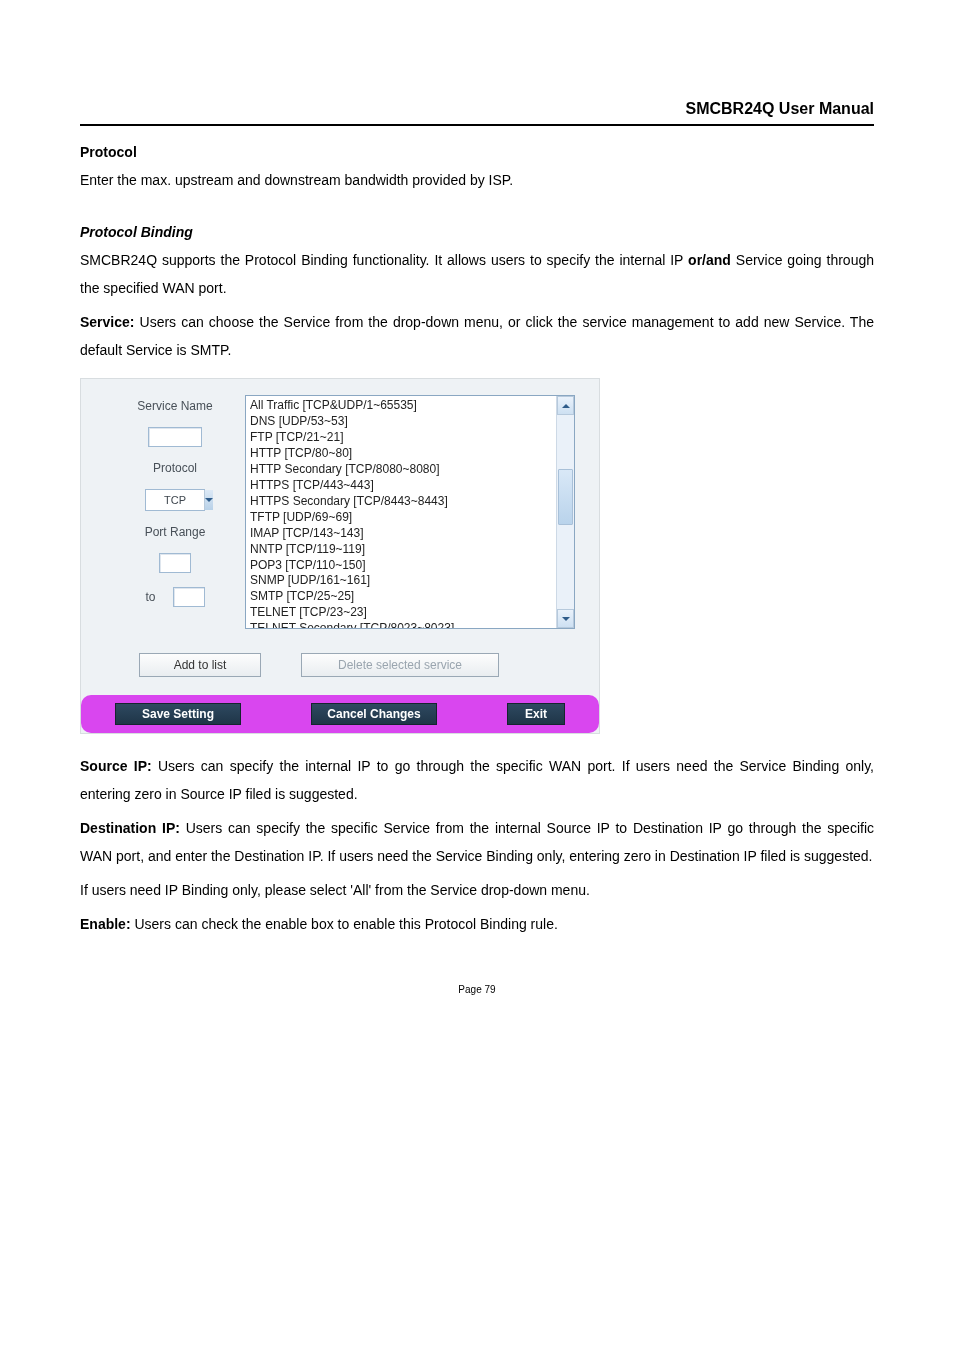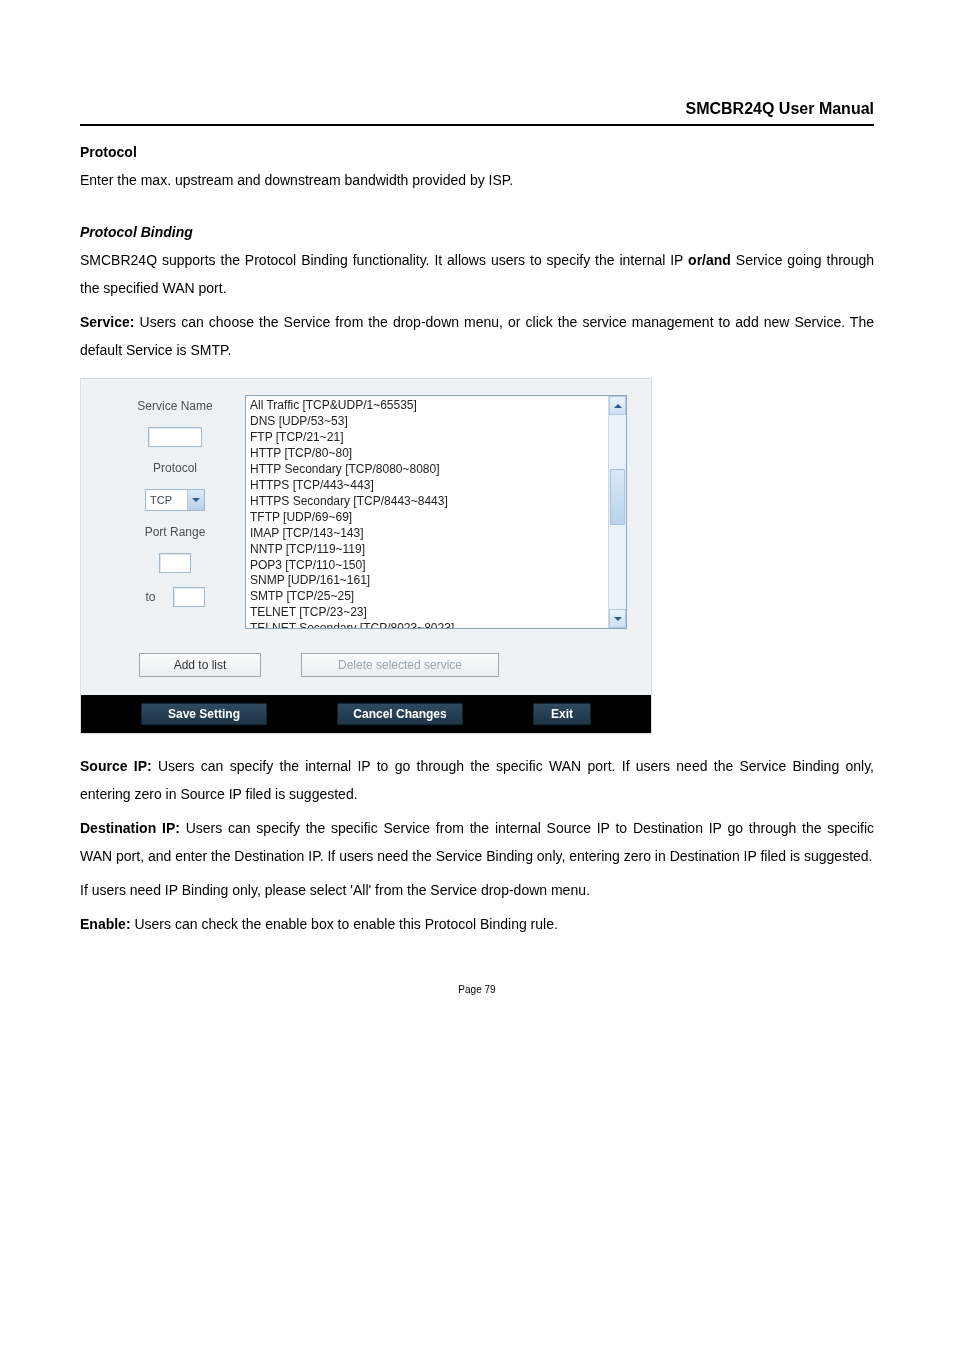--- a/index.html
+++ b/index.html
@@ -41,21 +41,21 @@
   p.body {
     font-size: 14px;
     line-height: 2;
     margin: 6px 0 0 0;
     text-align: justify;
   }
   .bold { font-weight: bold; }
 
   
   .screenshot {
-    width: 572px;
+    width: 520px;
     background: #eef2f5;
     border: 1px solid #d8dde0;
     margin: 14px 0 18px 0;
     padding: 16px 24px 14px 24px;
     box-sizing: border-box;
     font-family: Tahoma, Arial, sans-serif;
     font-size: 12px;
     color: #3e464e;
   }
   .ss-row {
@@ -81,21 +81,21 @@
   .select-mock {
     display: flex;
     align-items: center;
     background: #fff;
     border: 1px solid #a0bad3;
     height: 20px;
     width: 58px;
   }
   .select-mock .sel-text {
     flex: 1;
-    padding: 0 4px;
+    padding: 0 18px;
     font-size: 11px;
   }
   .select-mock .sel-arrow {
     width: 16px;
     height: 100%;
     border-left: 1px solid #b8cadb;
     background: linear-gradient(#dce9f6, #b8d1e8);
     display: flex;
     align-items: center;
     justify-content: center;
@@ -174,26 +174,27 @@
   .row-btns {
     display: flex;
     gap: 40px;
     justify-content: flex-start;
     margin: 24px 0 18px 34px;
   }
   .row-btns .btn:first-child { width: 100px; }
   .row-btns .btn:last-child  { width: 176px; }
 
   .bottom-bar {
-    background: #000000;
+    background: #d946ef;
     padding: 8px 0;
     display: flex;
     gap: 70px;
     justify-content: center;
     margin: 0 -24px -14px -24px;
+    border-radius: 10px;
   }
   .bar-btn {
     height: 20px;
     padding: 0 8px;
     display: inline-flex;
     align-items: center;
     justify-content: center;
     color: #fff;
     font-weight: bold;
     font-size: 12px;

